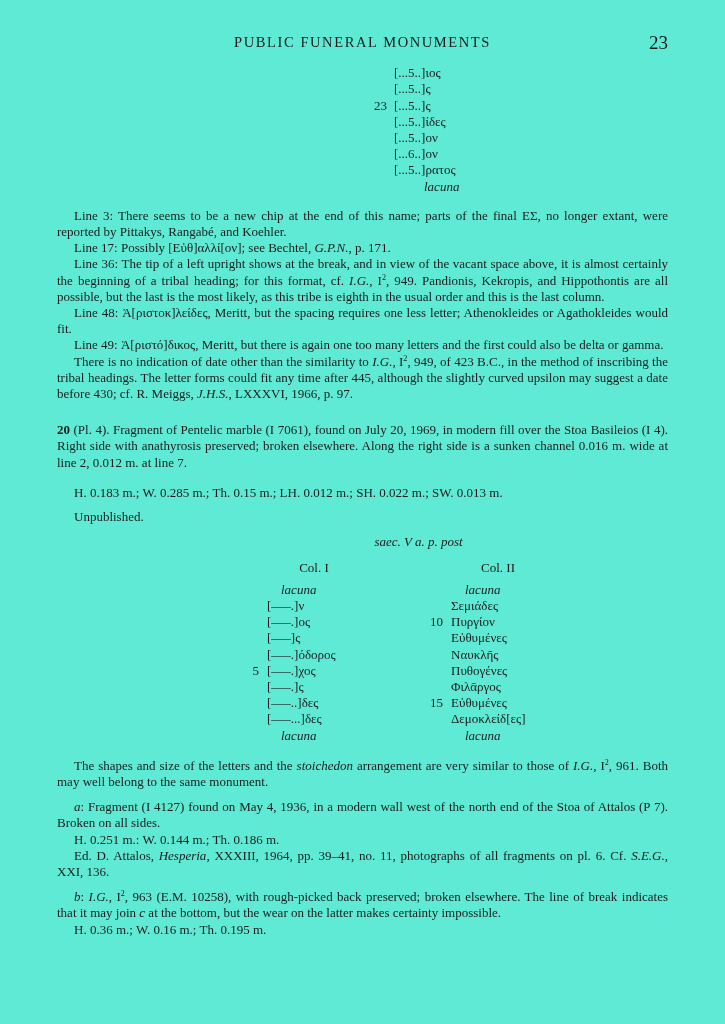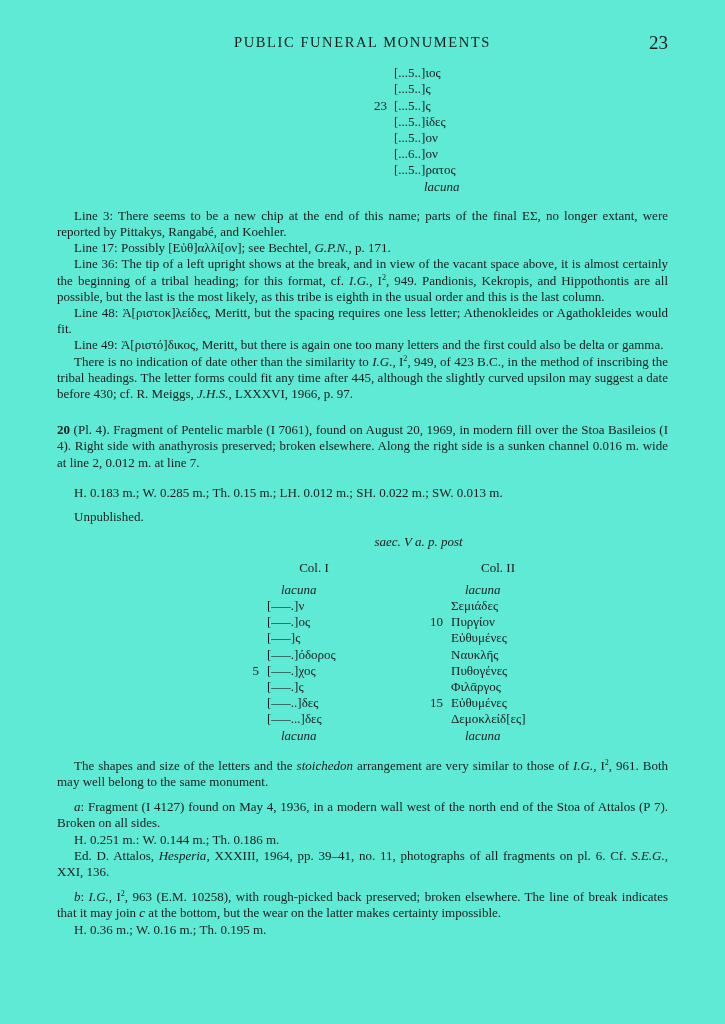--- a/index.html
+++ b/index.html
@@ -102,21 +102,21 @@
       </div>
     </div>
 
   <p class="ind"><span>Line 3: There seems to be a new chip at the end of this name; parts of the final ΕΣ, no longer extant, were reported by Pittakys, Rangabé, and Koehler.</span></p>
   <p class="ind"><span>Line 17: Possibly [Εὐθ]αλλί[ον]; see Bechtel, </span><i>G.P.N.</i><span>, p. 171.</span></p>
   <p class="ind"><span>Line 36: The tip of a left upright shows at the break, and in view of the vacant space above, it is almost certainly the beginning of a tribal heading; for this format, cf. </span><i>I.G.</i><span>, I</span><sup>2</sup><span>, 949. Pandionis, Kekropis, and Hippothontis are all possible, but the last is the most likely, as this tribe is eighth in the usual order and this is the last column.</span></p>
   <p class="ind"><span>Line 48: Ἀ[ριστοκ]λείδες, Meritt, but the spacing requires one less letter; Athenokleides or Agathokleides would fit.</span></p>
   <p class="ind"><span>Line 49: Ἀ[ριστό]δικος, Meritt, but there is again one too many letters and the first could also be delta or gamma.</span></p>
   <p class="ind"><span>There is no indication of date other than the similarity to </span><i>I.G.</i><span>, I</span><sup>2</sup><span>, 949, of 423 B.C., in the method of inscribing the tribal headings. The letter forms could fit any time after 445, although the slightly curved upsilon may suggest a date before 430; cf. R. Meiggs, </span><i>J.H.S.</i><span>, LXXXVI, 1966, p. 97.</span></p>
 
-  <p class="entry20-intro"><b>20</b><span> (Pl. 4). Fragment of Pentelic marble (I 7061), found on August 20, 1969, in modern fill over the Stoa Basileios (I 4). Right side with anathyrosis preserved; broken elsewhere. Along the right side is a sunken channel 0.016 m. wide at line 2, 0.012 m. at line 7.</span></p>
+  <p class="entry20-intro"><b>20</b><span> (Pl. 4). Fragment of Pentelic marble (I 7061), found on July 20, 1969, in modern fill over the Stoa Basileios (I 4). Right side with anathyrosis preserved; broken elsewhere. Along the right side is a sunken channel 0.016 m. wide at line 2, 0.012 m. at line 7.</span></p>
   <p class="ind meas"><span>H. 0.183 m.; W. 0.285 m.; Th. 0.15 m.; LH. 0.012 m.; SH. 0.022 m.; SW. 0.013 m.</span></p>
   <p class="ind status"><span>Unpublished.</span></p>
   <p class="saec">saec. V a. p. post</p>
 
   <div class="insc-columns">
     <div class="insc-col">
       <div class="col-header">Col. I</div>
       <div>
           <div class="insc-row">
             <span class="insc-num"></span>

